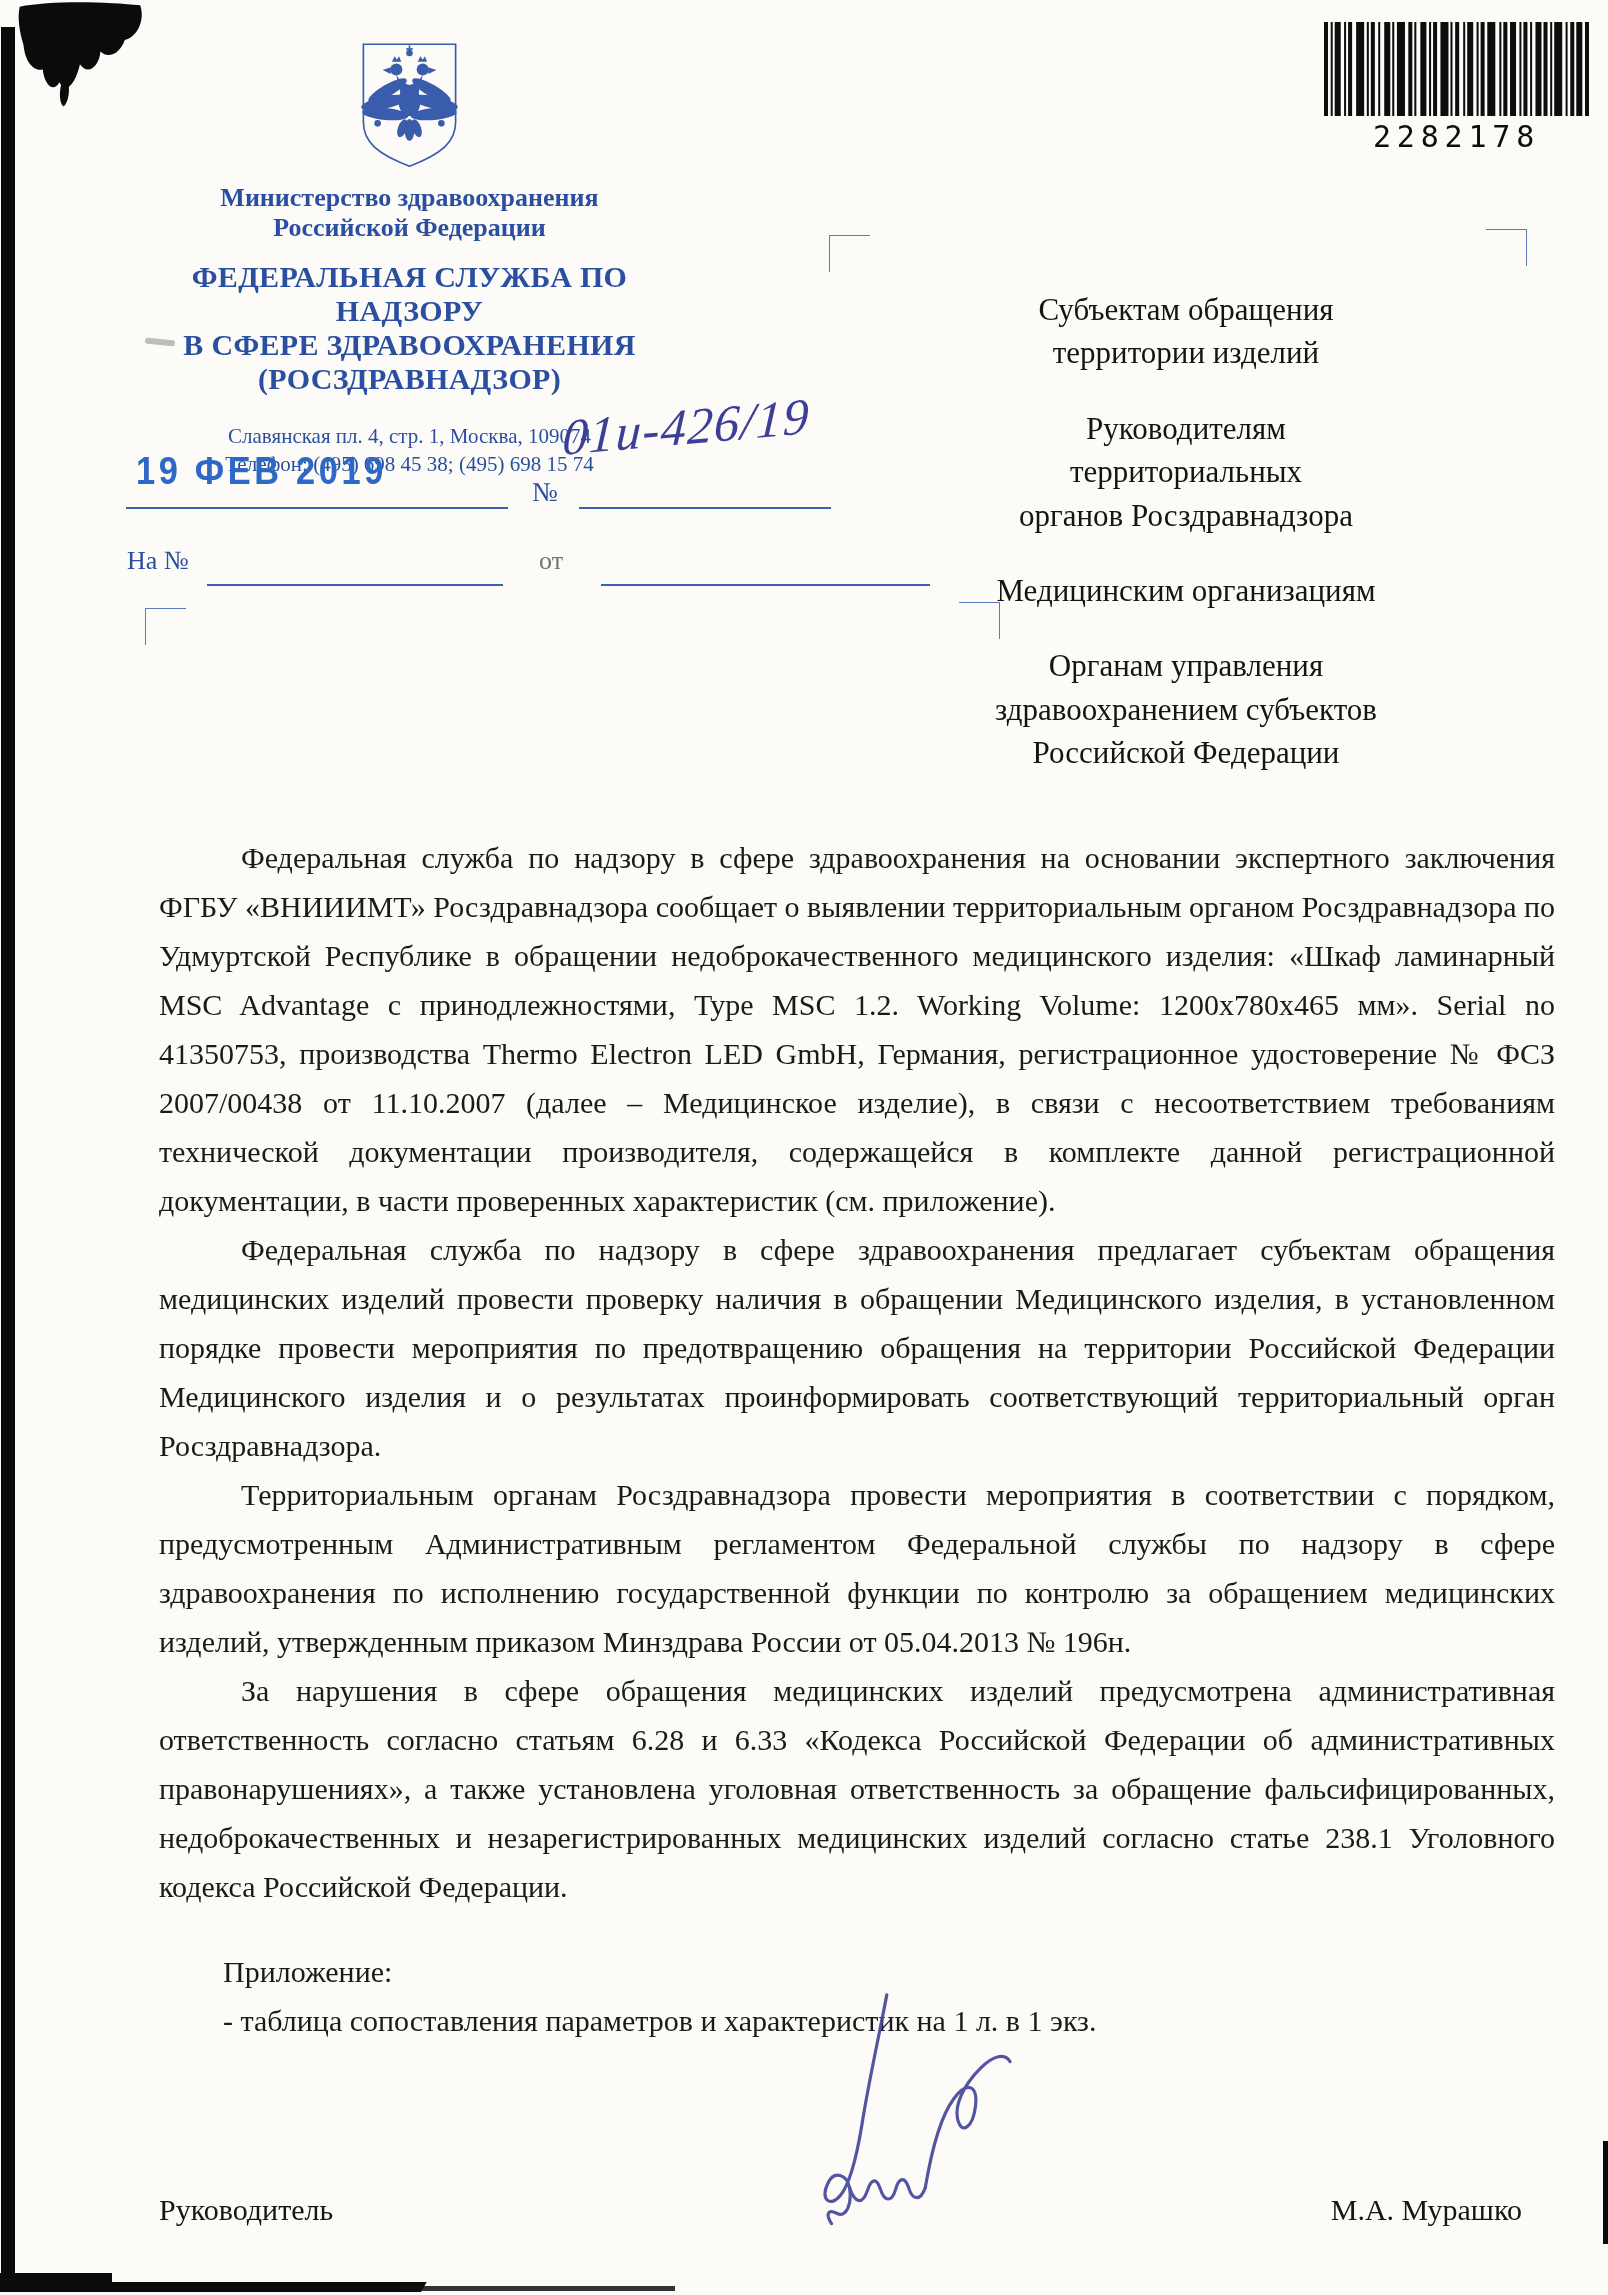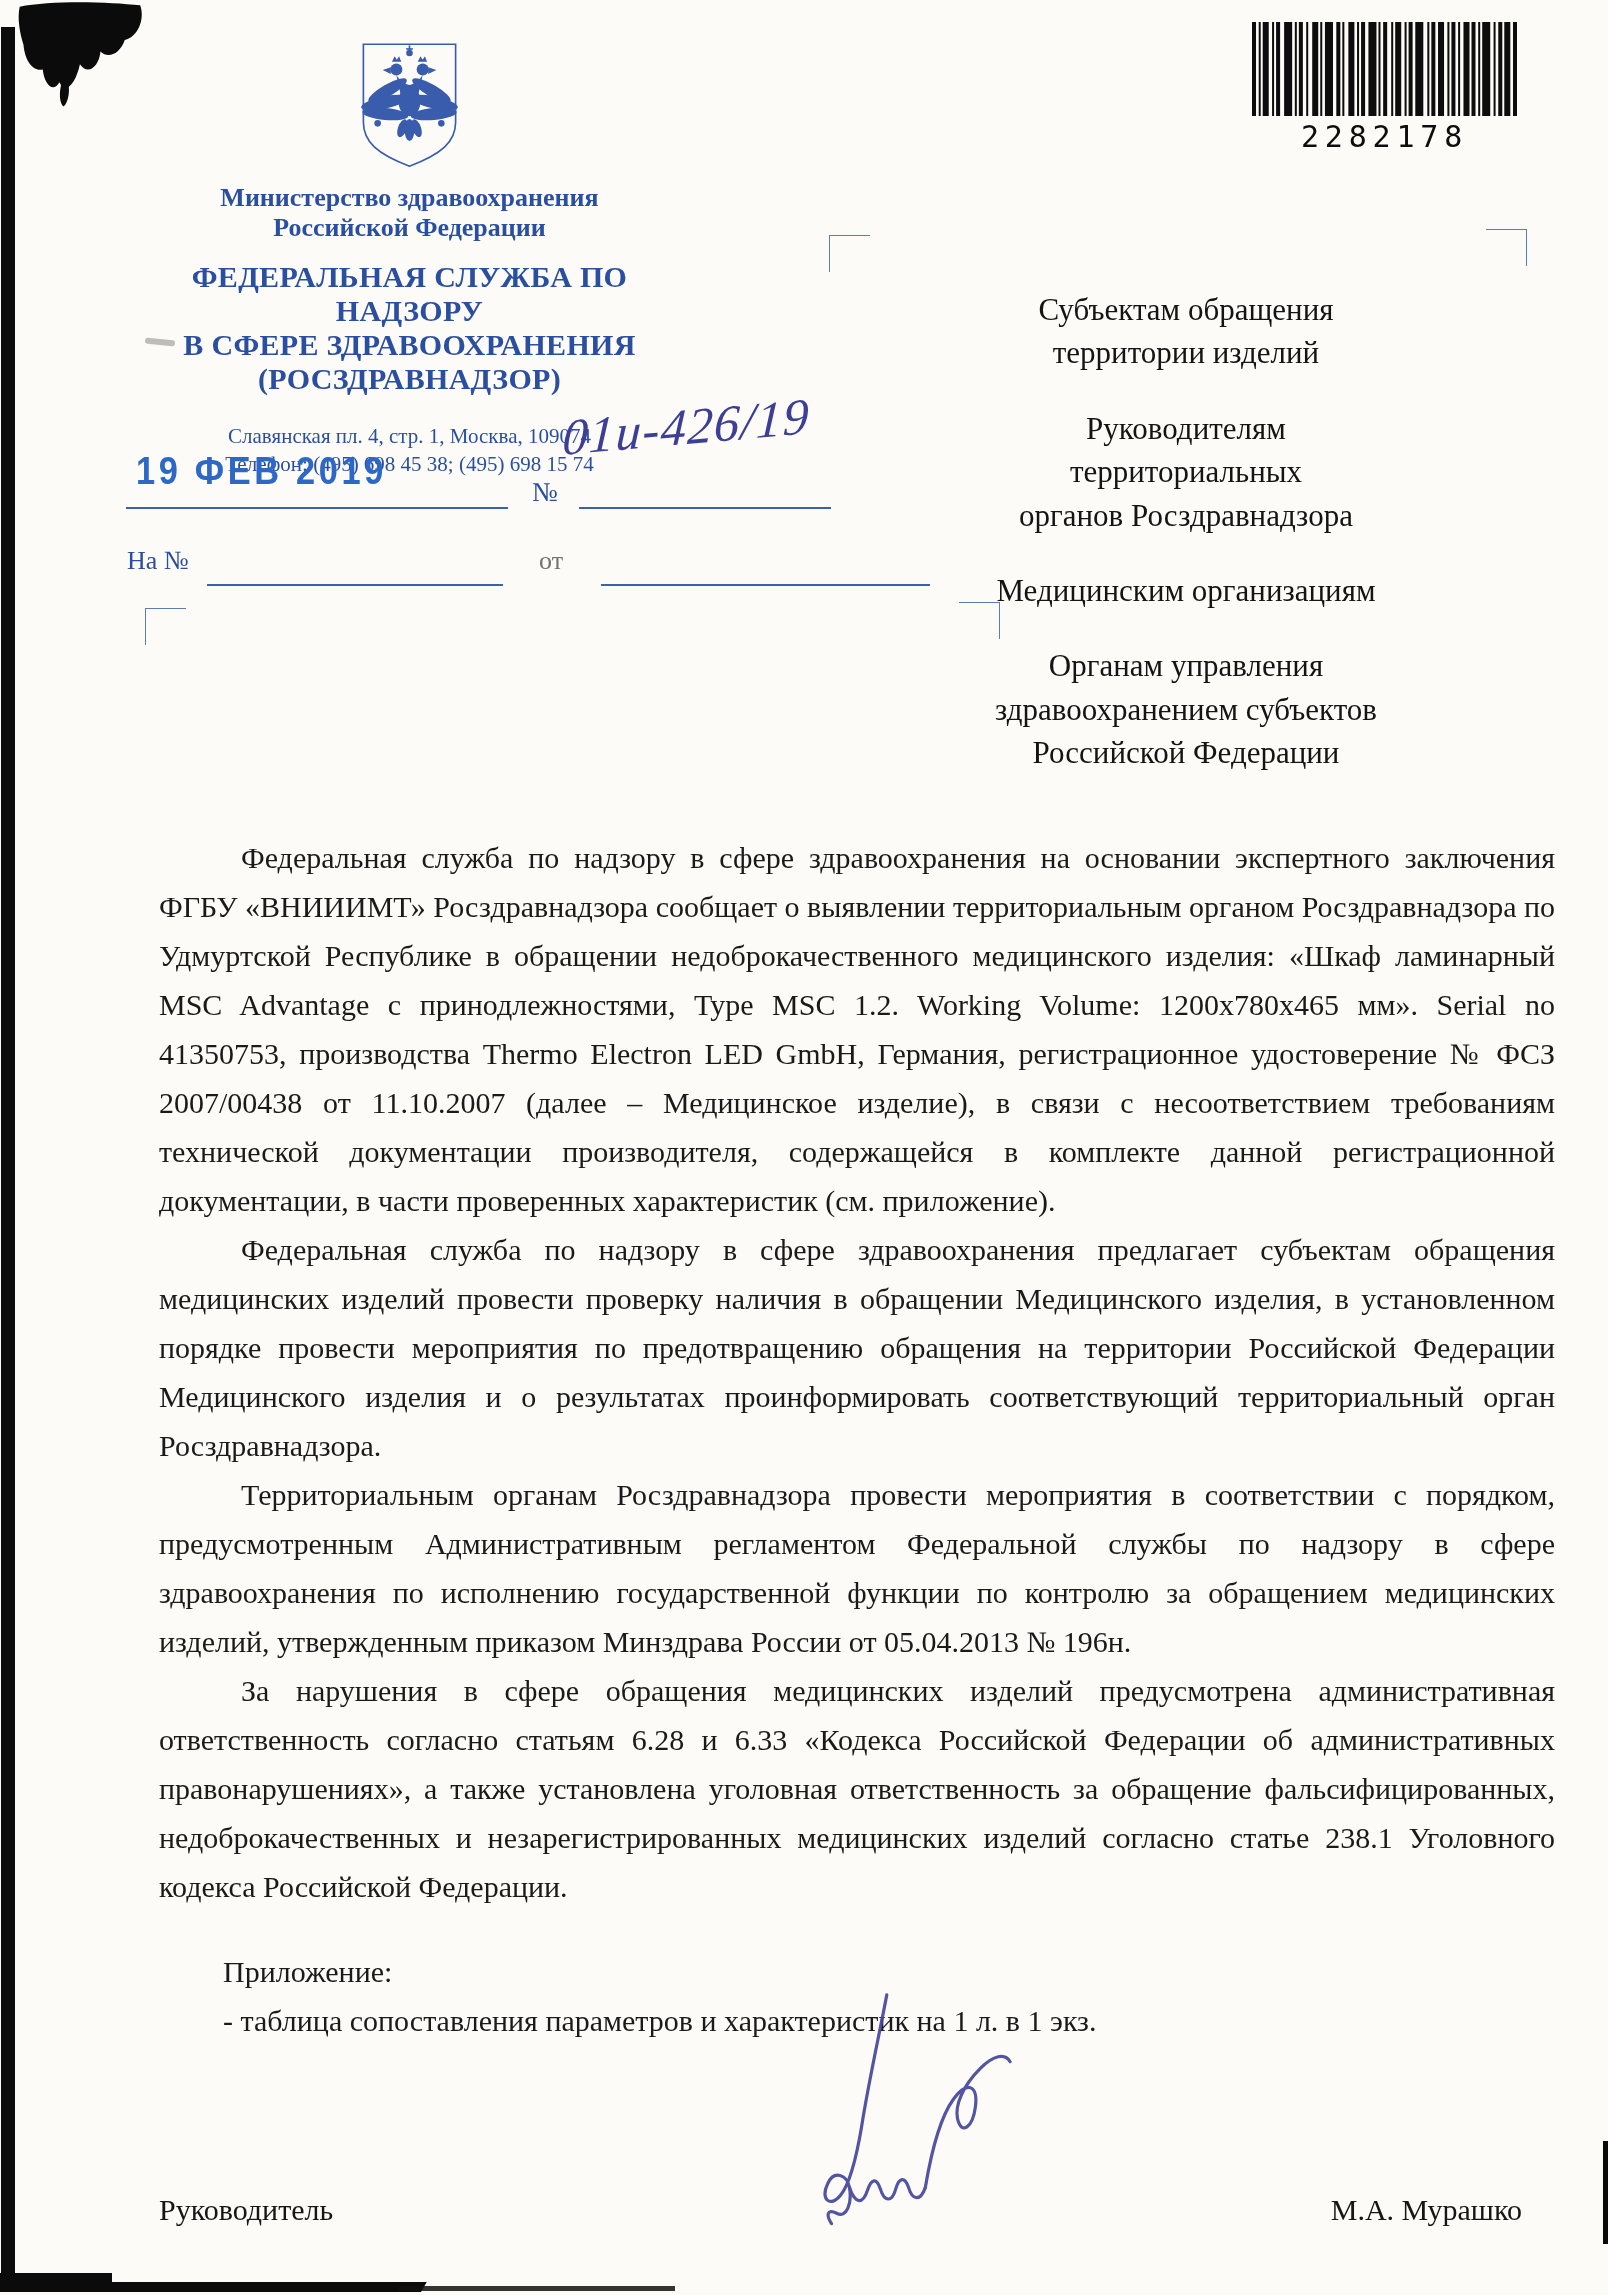--- a/index.html
+++ b/index.html
@@ -52,21 +52,21 @@
   
   .corner{position:absolute;width:40px;height:36px;}
   .c-tl{border-top:1.9px solid #5c7cbc;border-left:1.9px solid #5c7cbc;}
   .c-tr{border-top:1.9px solid #5c7cbc;border-right:1.9px solid #5c7cbc;}
   .subj-tl{left:145px;top:608px;}
   .subj-tr{left:959px;top:602px;}
   .addr-tl{left:829px;top:235px;}
   .addr-tr{left:1486px;top:229px;}
 
   
-  .barcode-wrap{position:absolute;left:1252px;top:22px;width:265px;text-align:center;}
+  .barcode-wrap{position:absolute;left:1324px;top:22px;width:265px;text-align:center;}
   .barcode-number{margin-top:1.3px;font-family:"DejaVu Sans Mono","Liberation Mono",monospace;
     font-size:30px;letter-spacing:5.8px;color:#0d0d0d;}
 
   
   .addressees{position:absolute;left:855px;top:288px;width:662px;text-align:center;
     font-size:31px;line-height:1.4;color:#141414;}
   .addressee{margin-bottom:32px;}
 
   
   .body-text{position:absolute;left:159px;top:833px;width:1396px;

